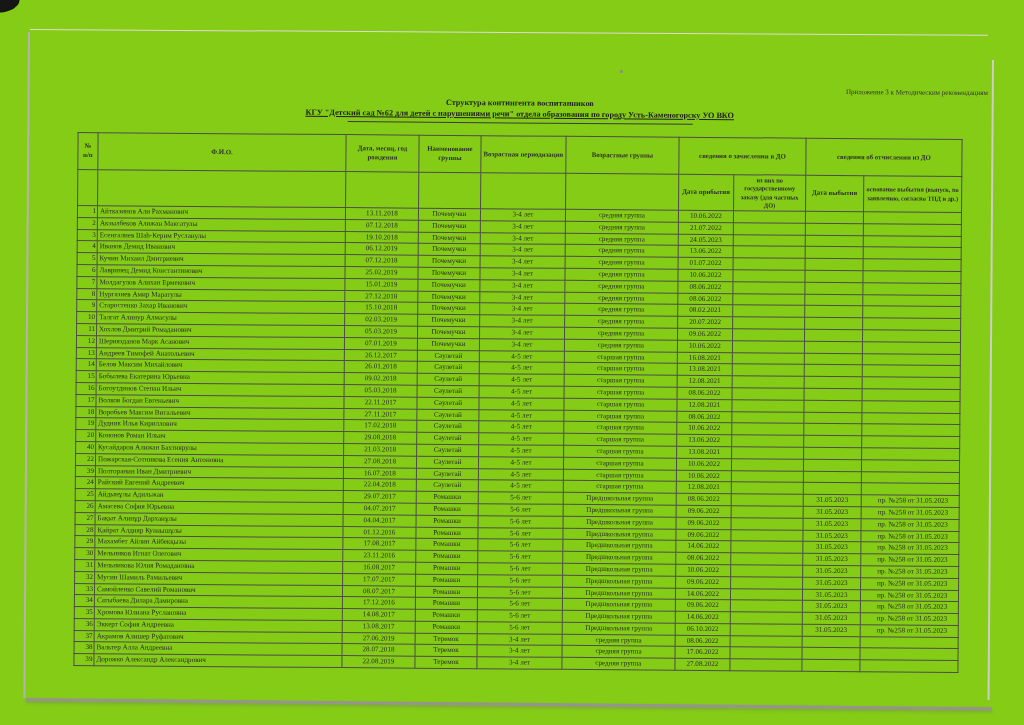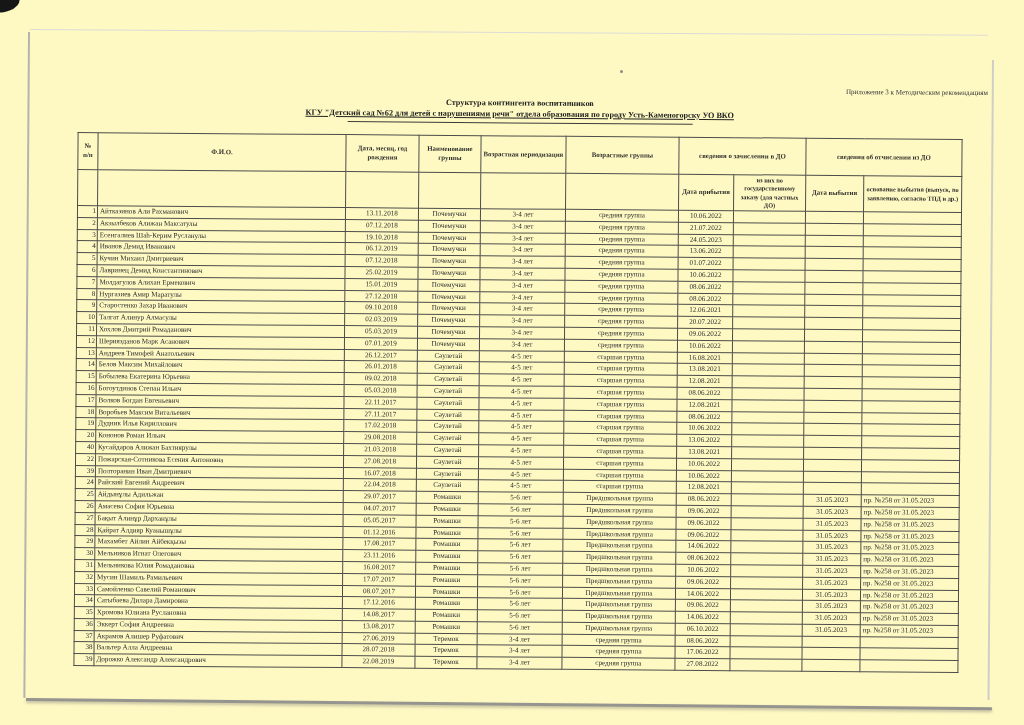--- a/index.html
+++ b/index.html
@@ -3,21 +3,21 @@
 <meta charset="utf-8">
 <style>
   html,body{margin:0;padding:0;}
   body{
     width:1024px;height:725px;overflow:hidden;position:relative;
     background:#fbfbf9;
     font-family:"Liberation Serif","DejaVu Serif",serif;
     color:#2b2b2b;
   }
   .paper{
-    position:absolute;inset:0;background:#fef9c3;
+    position:absolute;inset:0;background:#84cc16;
   }
   
   .corner-blob{position:absolute;left:-6px;top:-5px;width:26px;height:16px;background:#161616;border-radius:45% 55% 60% 40%;transform:rotate(-18deg);}
   .edge-left{position:absolute;left:28px;top:32px;width:2px;height:666px;background:#b5b3ae;transform:rotate(0.4deg);transform-origin:top left;}
   .edge-top{position:absolute;left:30px;top:29px;width:958px;height:1px;background:#dddbd6;transform:rotate(0.35deg);transform-origin:top left;}
   .edge-bottom{position:absolute;left:26px;top:698px;width:966px;height:2.5px;background:#96948f;transform:rotate(0.55deg);transform-origin:top left;box-shadow:0 2px 3px rgba(120,118,112,.45);}
   .edge-right{position:absolute;left:992px;top:60px;width:1.5px;height:640px;background:#cfcdc8;transform:rotate(0.4deg);transform-origin:top left;}
   .speckle{position:absolute;left:620px;top:70px;width:3px;height:3px;background:#8a8a86;border-radius:50%;}
 
   .content{
@@ -44,21 +44,21 @@
   }
   .roster thead tr.hrow-a th{height:34px;}
   .roster thead tr.hrow-b th{height:33px;}
   .roster thead th.small{font-size:6.3px;}
   .roster tbody td{
     font-size:7.1px;height:10.8px;line-height:10.8px;padding:0 2px;
     white-space:nowrap;vertical-align:middle;color:#2b2b2b;text-align:center;
   }
   .roster tbody td.c0{text-align:right;padding-right:1px;}
   .roster tbody td.c1{text-align:left;padding-left:2px;}
-  .roster tbody td.c9{text-align:left;padding-left:2px;}
+  .roster tbody td.c9{text-align:left;padding-left:16px;}
 </style>
 </head>
 <body>
 
 <div class="paper">
   <div class="edge-top"></div>
   <div class="edge-left"></div>
   <div class="edge-right"></div>
   <div class="edge-bottom"></div>
   <div class="corner-blob"></div>
@@ -203,25 +203,25 @@
             <td class="c4">3-4 лет</td>
             <td class="c5">средняя группа</td>
             <td class="c6">08.06.2022</td>
             <td class="c7"></td>
             <td class="c8"></td>
             <td class="c9"></td>
           </tr>
           <tr>
             <td class="c0">9</td>
             <td class="c1">Старостенко Захар Иванович</td>
-            <td class="c2">09.10.2018</td>
-            <td class="c3">Почемучки</td>
-            <td class="c4">3-4 лет</td>
-            <td class="c5">средняя группа</td>
-            <td class="c6">12.06.2021</td>
+            <td class="c2">15.10.2018</td>
+            <td class="c3">Почемучки</td>
+            <td class="c4">3-4 лет</td>
+            <td class="c5">средняя группа</td>
+            <td class="c6">08.02.2021</td>
             <td class="c7"></td>
             <td class="c8"></td>
             <td class="c9"></td>
           </tr>
           <tr>
             <td class="c0">10</td>
             <td class="c1">Талгат Алинур Алмасулы</td>
             <td class="c2">02.03.2019</td>
             <td class="c3">Почемучки</td>
             <td class="c4">3-4 лет</td>
@@ -419,21 +419,21 @@
             <td class="c4">5-6 лет</td>
             <td class="c5">Предшкольная группа</td>
             <td class="c6">09.06.2022</td>
             <td class="c7"></td>
             <td class="c8">31.05.2023</td>
             <td class="c9">пр. №258 от 31.05.2023</td>
           </tr>
           <tr>
             <td class="c0">27</td>
             <td class="c1">Бақыт Алинұр Дарханұлы</td>
-            <td class="c2">05.05.2017</td>
+            <td class="c2">04.04.2017</td>
             <td class="c3">Ромашки</td>
             <td class="c4">5-6 лет</td>
             <td class="c5">Предшкольная группа</td>
             <td class="c6">09.06.2022</td>
             <td class="c7"></td>
             <td class="c8">31.05.2023</td>
             <td class="c9">пр. №258 от 31.05.2023</td>
           </tr>
           <tr>
             <td class="c0">28</td>

